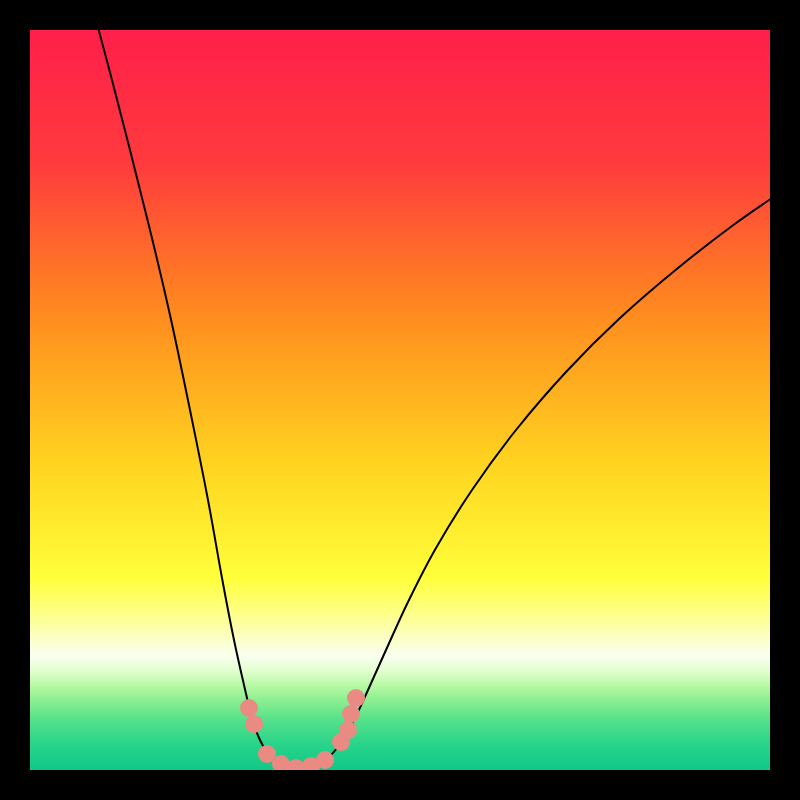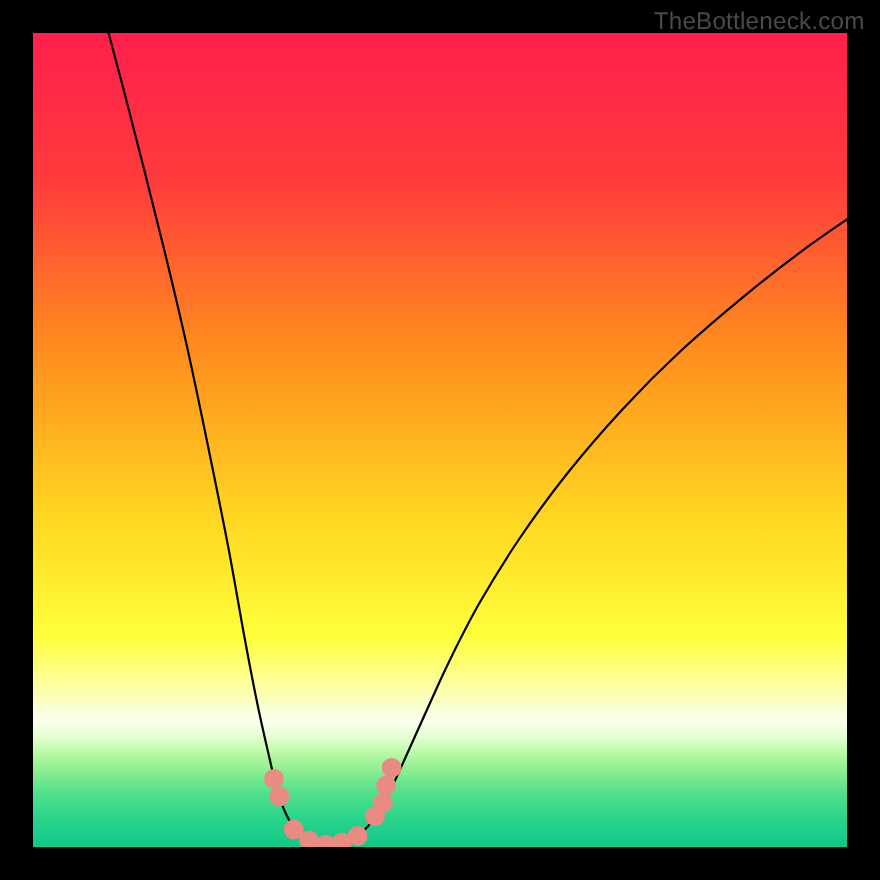--- a/index.html
+++ b/index.html
@@ -75,14 +75,13 @@
           <circle cx="266" cy="738" r="9" fill="#e98b82"></circle>
           <circle cx="281" cy="736" r="9" fill="#e98b82"></circle>
           <circle cx="295" cy="730" r="9" fill="#e98b82"></circle>
           <circle cx="311" cy="712" r="9" fill="#e98b82"></circle>
           <circle cx="318" cy="700" r="9" fill="#e98b82"></circle>
           <circle cx="321" cy="684" r="9" fill="#e98b82"></circle>
           <circle cx="326" cy="668" r="9" fill="#e98b82"></circle>
         </g>
     </svg>
   </div>
-  <div class="watermark">TheBottleneck.com</div>
 </div>
 
 </body></html>

